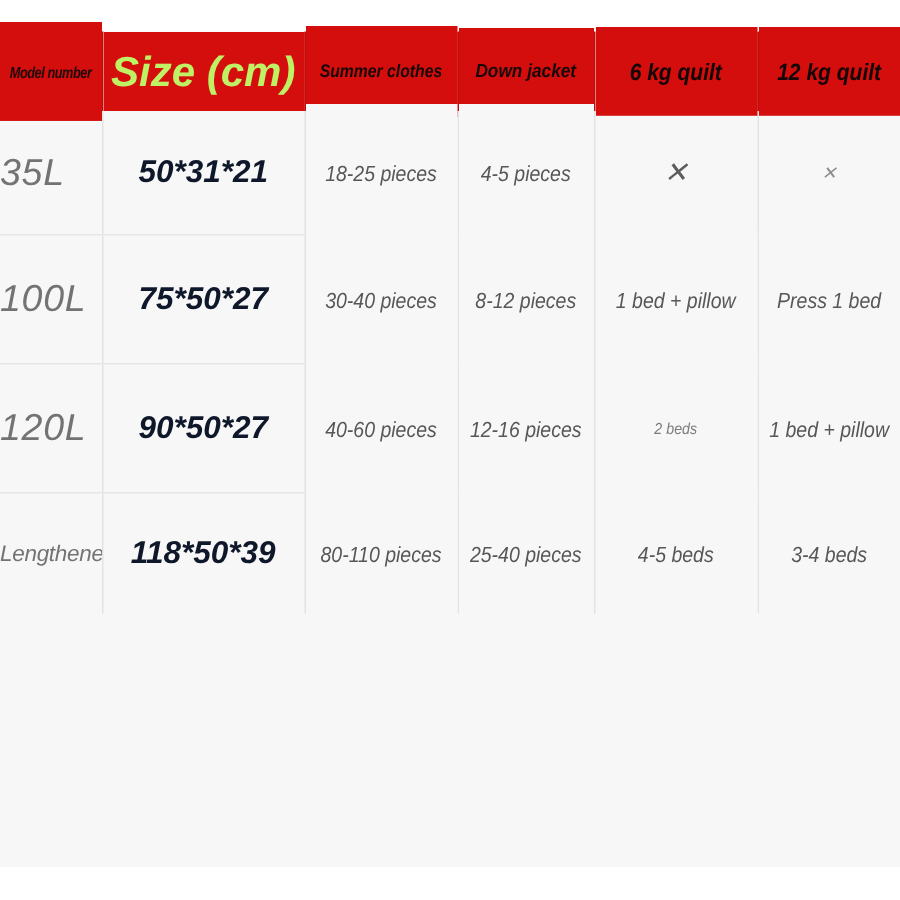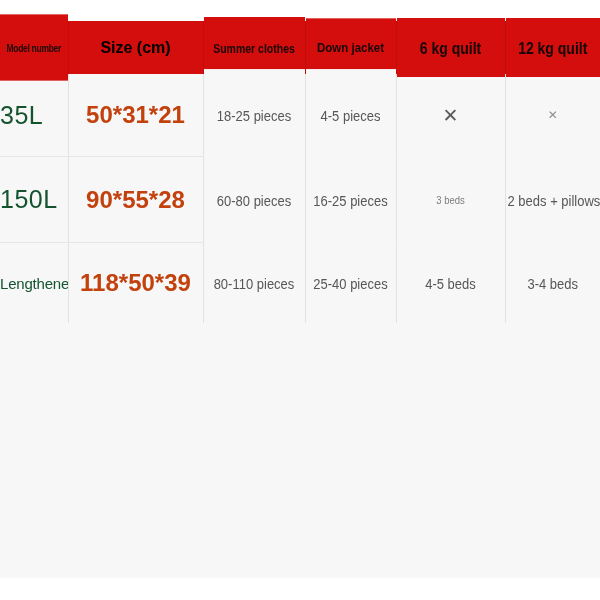--- a/index.html
+++ b/index.html
@@ -13,20 +13,21 @@
     overflow: hidden;
   }
 
   #table-wrap {
     position: absolute;
     left: 0;
     top: 21px;
     width: 600px;
     height: 557px;
     background: #f7f7f7;
+    font-style: italic;
   }
 
   table.size-table {
     width: 600px;
     border-collapse: collapse;
     table-layout: fixed;
   }
 
   
   thead tr.header-row {
@@ -47,23 +48,23 @@
   thead th:last-child { border-right: none; }
 
   
   th.h-model {
     font-size: 8.5px;
     letter-spacing: -0.3px;
     transform: scaleY(1.25);
     color: #1d0a0a;
   }
   th.h-size {
-    font-size: 16px;
+    font-size: 28px;
     font-weight: 600;
-    color: #000000;
+    color: #bef264;
     letter-spacing: 0px;
   }
   th.h-summer {
     font-size: 10.5px;
     transform: scaleY(1.15);
     color: #190808;
   }
   th.h-down {
     font-size: 11.5px;
     color: #190808;
@@ -85,33 +86,33 @@
     color: #4d4d4d;
     overflow: hidden;
     white-space: nowrap;
     padding: 0 2px;
   }
   tbody td:last-child { border-right: none; }
   tbody tr:last-child td { border-bottom: none; }
 
   td.c-model {
     font-size: 25px;
-    color: #14532d;
+    color: #737373;
     letter-spacing: 0.5px;
     text-align: left;
     padding-left: 0;
     font-weight: 400;
   }
   td.c-model .mdl-small {
     font-size: 15px;
     letter-spacing: -0.2px;
   }
   td.c-size {
-    font-size: 24px;
-    color: #c2410c;
+    font-size: 21px;
+    color: #0f172a;
     font-weight: 700;
     letter-spacing: 0px;
     text-align: center;
   }
   td.c-cell {
     font-size: 13px;
     color: #575757;
     transform: scaleY(1.12);
   }
   td.c-cell.tiny {
@@ -165,29 +166,39 @@
         <tr class="r0">
           <td class="c-model">
             <span class="cell-inner">35L</span>
           </td>
           <td class="c-size">50*31*21</td>
           <td class="c-cell">18-25 pieces</td>
           <td class="c-cell">4-5 pieces</td>
           <td class="c-cell xmark">✕</td>
           <td class="c-cell xmark small">✕</td>
         </tr>
-        <tr class="r3">
-          <td class="c-model">
-            <span class="cell-inner">150L</span>
-          </td>
-          <td class="c-size">90*55*28</td>
-          <td class="c-cell">60-80 pieces</td>
-          <td class="c-cell">16-25 pieces</td>
-          <td class="c-cell tiny">3 beds</td>
-          <td class="c-cell">2 beds + pillows</td>
+        <tr class="r1">
+          <td class="c-model">
+            <span class="cell-inner">100L</span>
+          </td>
+          <td class="c-size">75*50*27</td>
+          <td class="c-cell">30-40 pieces</td>
+          <td class="c-cell">8-12 pieces</td>
+          <td class="c-cell">1 bed + pillow</td>
+          <td class="c-cell">Press 1 bed</td>
+        </tr>
+        <tr class="r2">
+          <td class="c-model">
+            <span class="cell-inner">120L</span>
+          </td>
+          <td class="c-size">90*50*27</td>
+          <td class="c-cell">40-60 pieces</td>
+          <td class="c-cell">12-16 pieces</td>
+          <td class="c-cell tiny">2 beds</td>
+          <td class="c-cell">1 bed + pillow</td>
         </tr>
         <tr class="r5">
           <td class="c-model">
             <span class="cell-inner mdl-small">Lengthened</span>
           </td>
           <td class="c-size">118*50*39</td>
           <td class="c-cell">80-110 pieces</td>
           <td class="c-cell">25-40 pieces</td>
           <td class="c-cell">4-5 beds</td>
           <td class="c-cell">3-4 beds</td>

